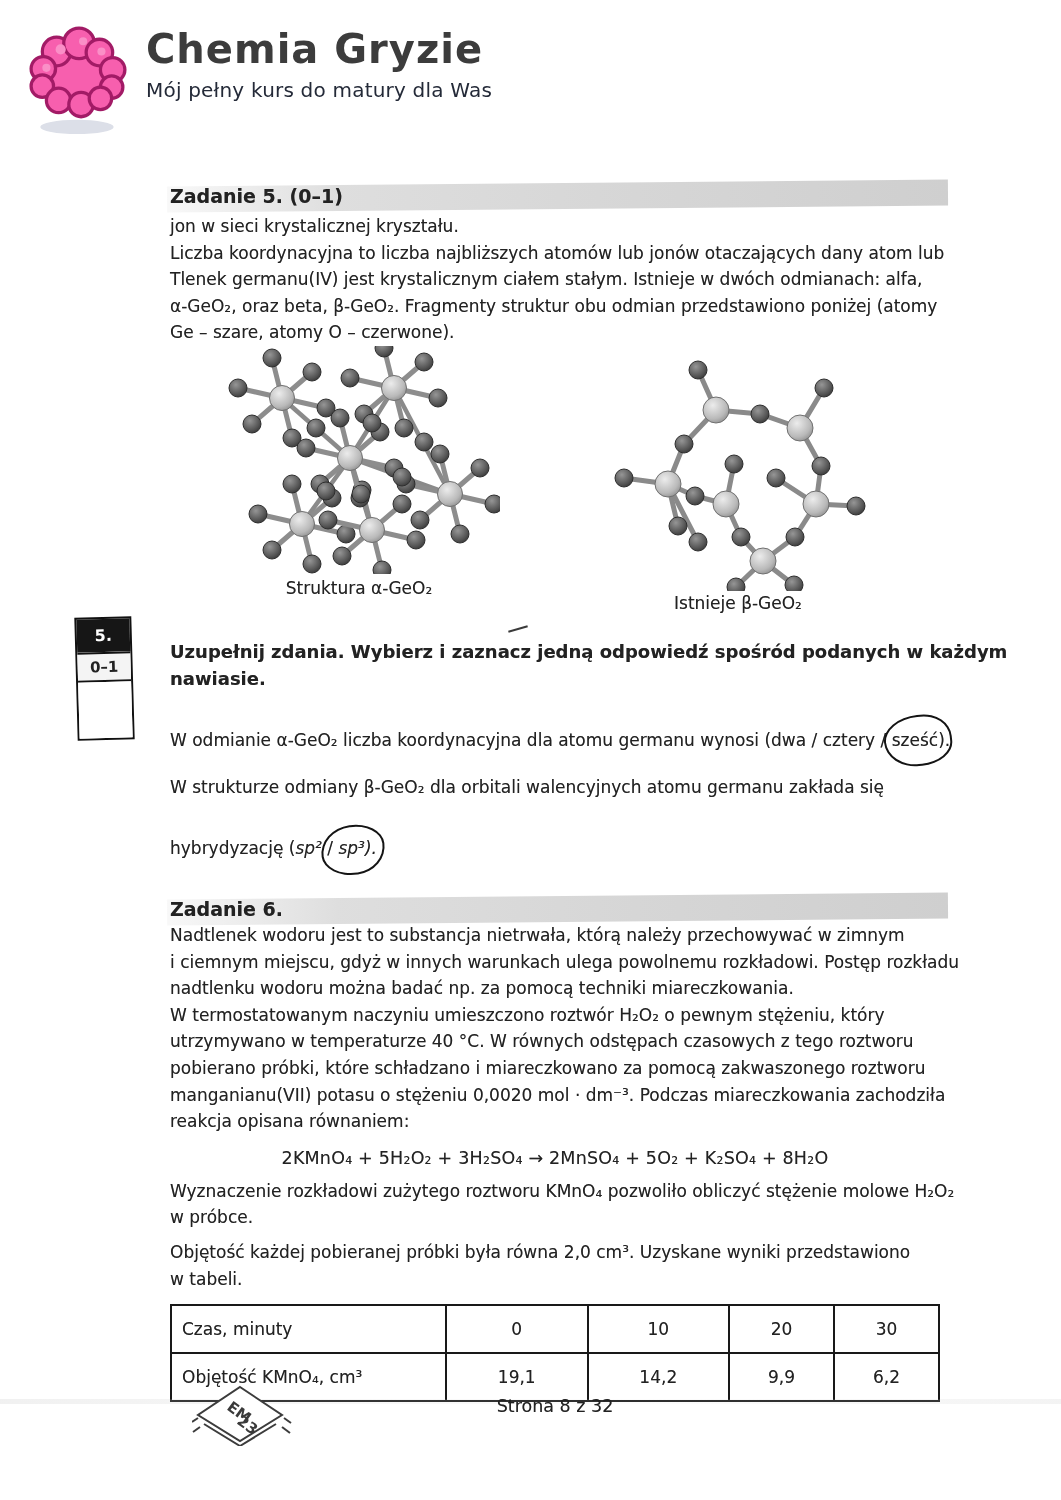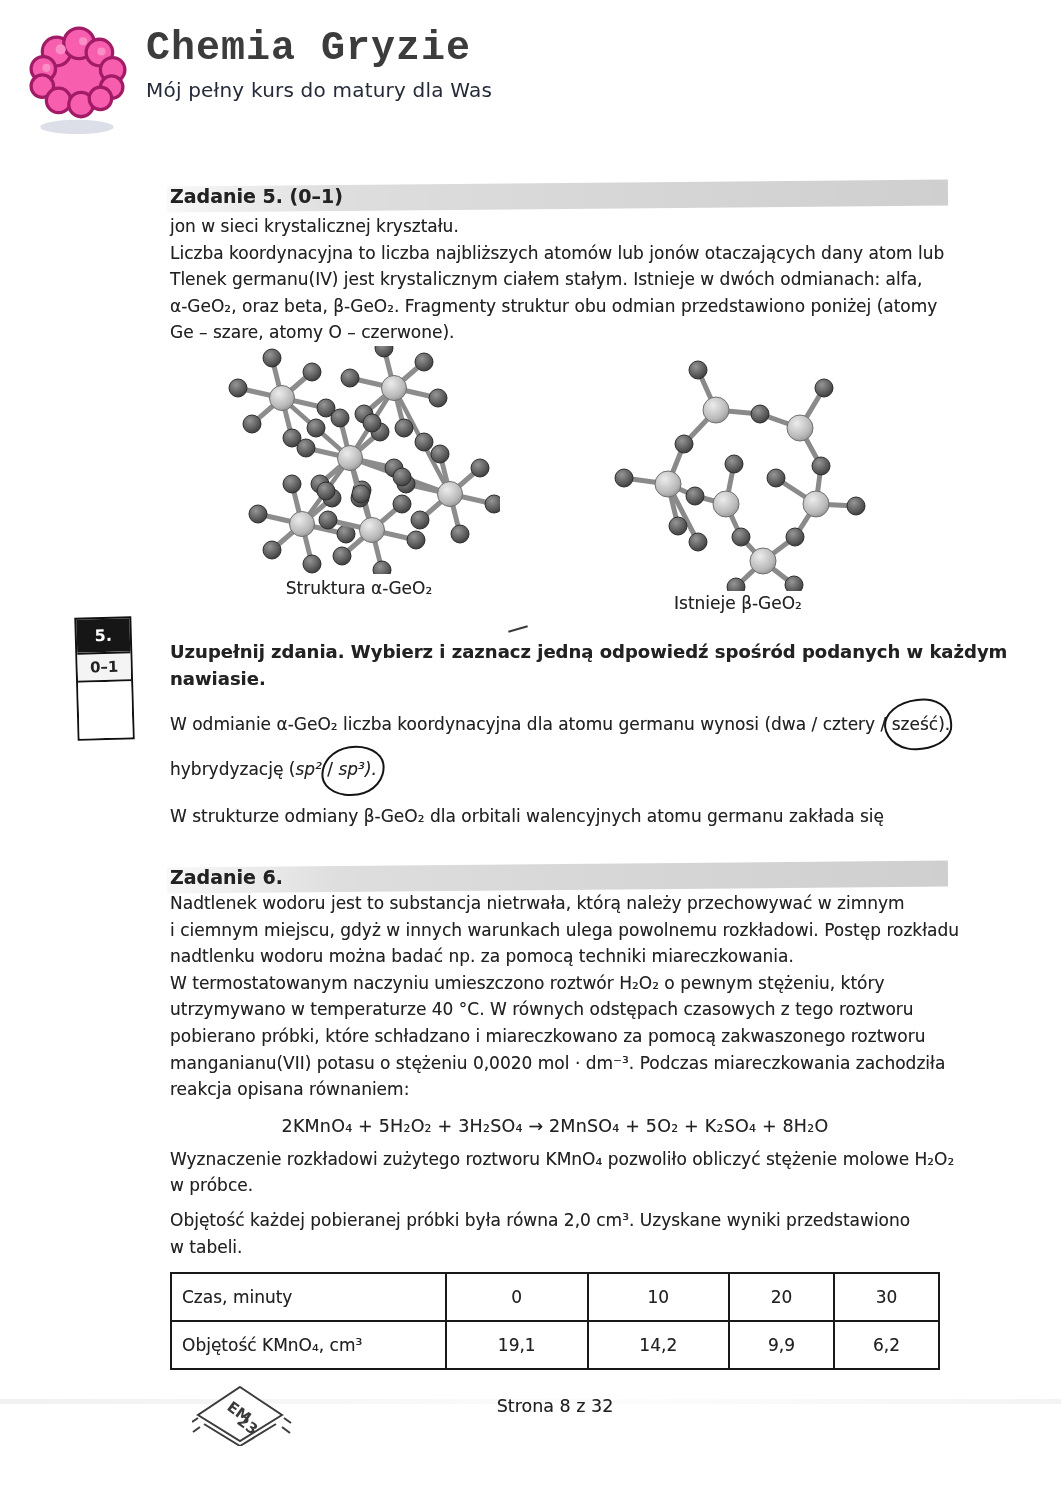--- a/index.html
+++ b/index.html
@@ -4,21 +4,21 @@
 <style>
   html,body{margin:0;padding:0;background:#ffffff;}
   body{
     width:1061px;height:1500px;position:relative;overflow:hidden;
     font-family:"DejaVu Sans","Liberation Sans",sans-serif;color:#222;
   }
   
   .header{position:absolute;top:20px;left:26px;display:flex;align-items:flex-start;gap:16px;}
   .logo-wrap{width:104px;flex:0 0 auto;}
   .brand{padding-top:8px;}
-  .brand-title{font-size:40px;font-weight:800;color:#3c3c3c;letter-spacing:1px;line-height:1.05;font-family:Liberation Mono, monospace;}
+  .brand-title{font-size:40px;font-weight:800;color:#3c3c3c;letter-spacing:1px;line-height:1.05;}
   .brand-subtitle{margin-top:8px;font-size:20px;color:#242a38;letter-spacing:.2px;}
   
   .doc{position:absolute;left:170px;top:183px;width:770px;text-shadow:0 0 .4px rgba(0,0,0,.35);}
   .task-heading{position:relative;margin:0;font-size:19px;font-weight:bold;height:26px;line-height:26px;}
   .task-heading::before{
     content:"";position:absolute;left:-3px;right:-8px;top:0;height:100%;z-index:0;
     background:linear-gradient(91deg,rgba(229,229,229,.25) 0%,rgba(216,216,216,.85) 22%,#d6d6d6 60%,#cfcfcf 100%);
     transform:rotate(-.5deg);
   }
   .task-heading span{position:relative;z-index:1;}
@@ -36,21 +36,21 @@
   .fig-alpha figcaption{margin-top:4px;}
   .fig-beta figcaption{margin-top:2px;}
   .stray-dash{width:20px;height:0;border-top:2.5px solid #3a3a3a;transform:rotate(-16deg);margin-top:282px;margin-left:8px;flex:0 0 auto;}
   
   .answers{margin-top:8px;}
   .sentence{margin:0;font-size:17px;white-space:nowrap;}
   .s1{margin-top:22px;}
   .s2{margin-top:27px;}
   .s3{margin-top:25px;}
   .ital{font-style:italic;}
-  .circ{position:relative;display:inline-block;}
+  .circ{position:relative;display:inline-block;margin-top:16px;}
   .circ-szesc::after{
     content:"";position:absolute;left:-8px;right:-7px;top:-15px;bottom:-16px;
     border:2.7px solid #141414;border-radius:55% 45% 50% 50% / 50% 50% 45% 55%;
     transform:rotate(-6deg);
   }
   .circ-sp3::after{
     content:"";position:absolute;left:-17px;right:-8px;top:-13px;bottom:-17px;
     border:2.7px solid #141414;border-radius:50% 50% 48% 52% / 55% 45% 55% 45%;
     transform:rotate(-8deg);
   }
@@ -254,22 +254,22 @@
       <figcaption>Istnieje β-GeO₂</figcaption>
     </figure>
   </div>
 
   <div class="answers">
     <div class="para bold-para">
         <div class="tline">Uzupełnij zdania. Wybierz i zaznacz jedną odpowiedź spośród podanych w każdym</div>
         <div class="tline">nawiasie.</div>
       </div>
     <p class="sentence s1"><span>W odmianie α-GeO₂ liczba koordynacyjna dla atomu germanu wynosi (dwa / cztery / </span><span class="circ circ-szesc">sześć)</span><span>.</span></p>
+    <p class="sentence s2">W strukturze odmiany β-GeO₂ dla orbitali walencyjnych atomu germanu zakłada się</p>
     <p class="sentence s3"><span>hybrydyzację (</span><span class="ital">sp²</span><span> / </span><span class="circ circ-sp3 ital">sp³).</span></p>
-    <p class="sentence s2">W strukturze odmiany β-GeO₂ dla orbitali walencyjnych atomu germanu zakłada się</p>
   </div>
 
   <h2 class="task-heading band6"><span>Zadanie 6.</span></h2>
 
   <div class="para">
       <div class="tline">Nadtlenek wodoru jest to substancja nietrwała, którą należy przechowywać w zimnym</div>
       <div class="tline">i ciemnym miejscu, gdyż w innych warunkach ulega powolnemu rozkładowi. Postęp rozkładu</div>
       <div class="tline">nadtlenku wodoru można badać np. za pomocą techniki miareczkowania.</div>
     </div>
   <div class="para">

